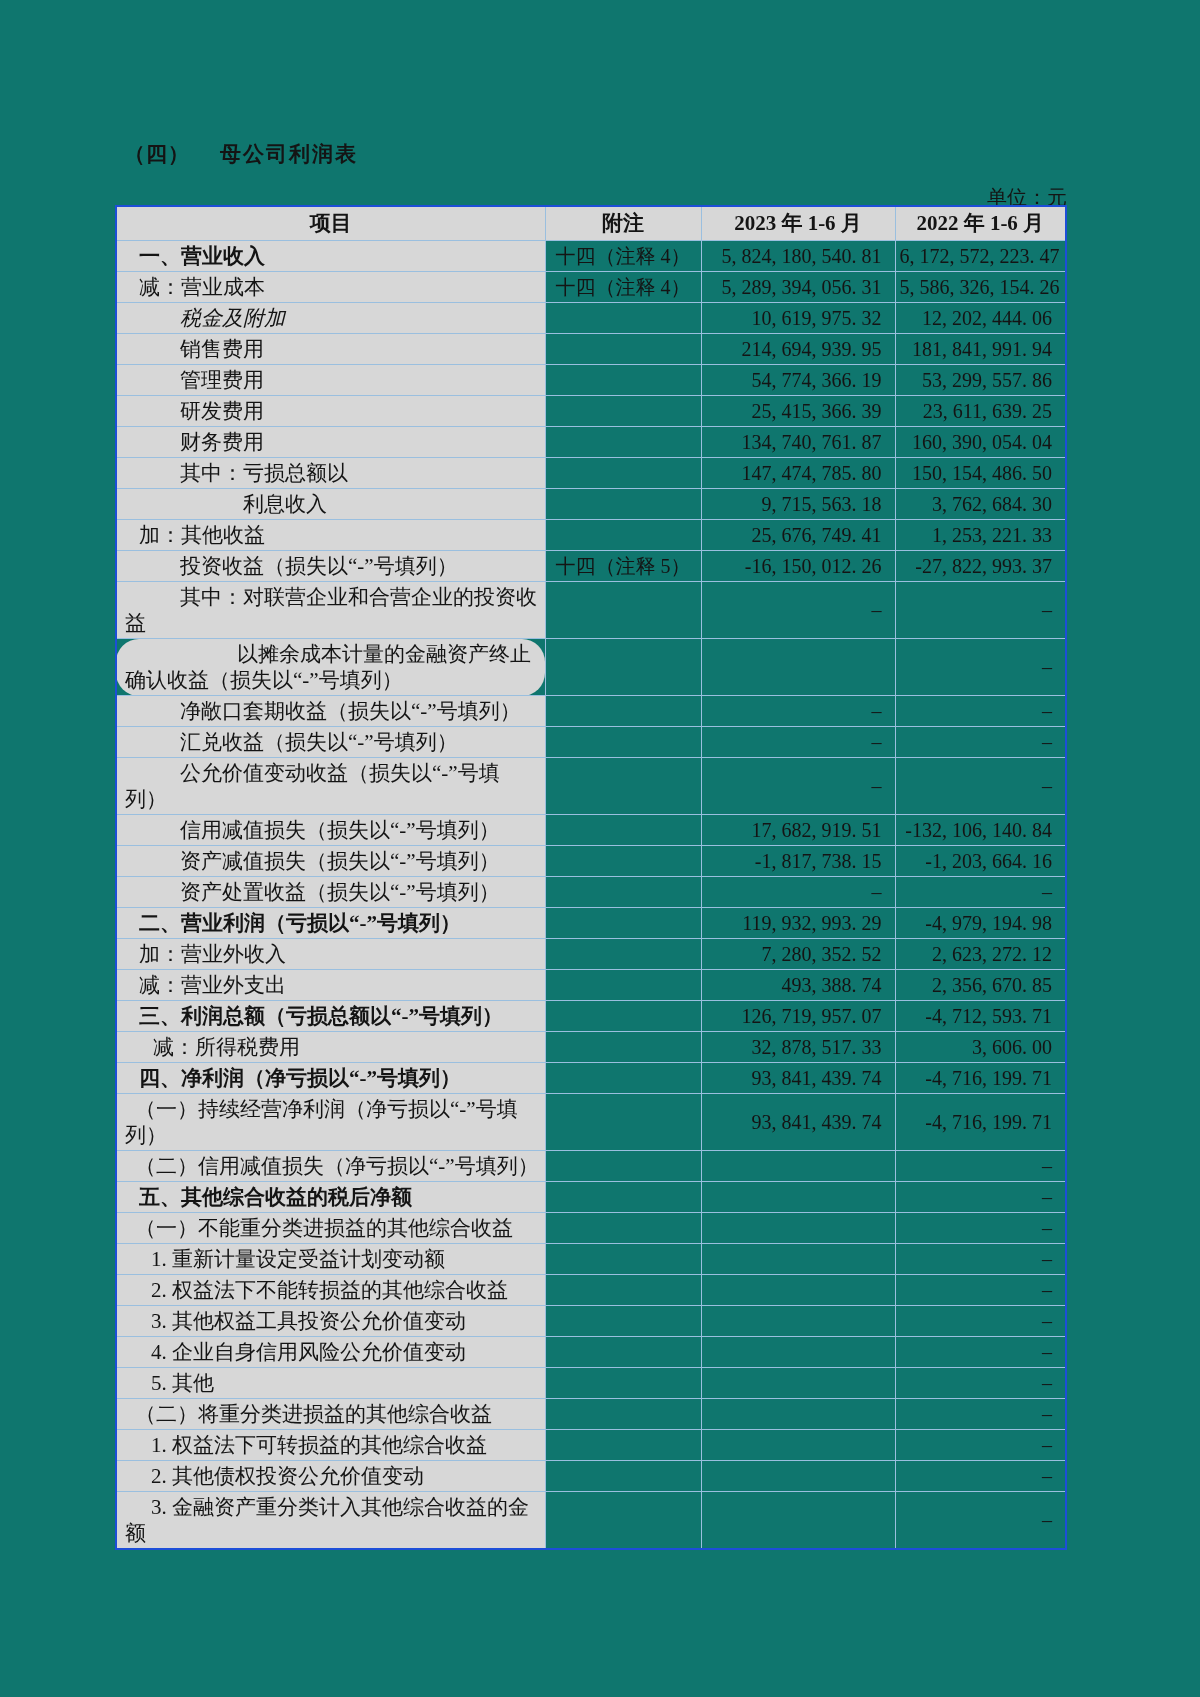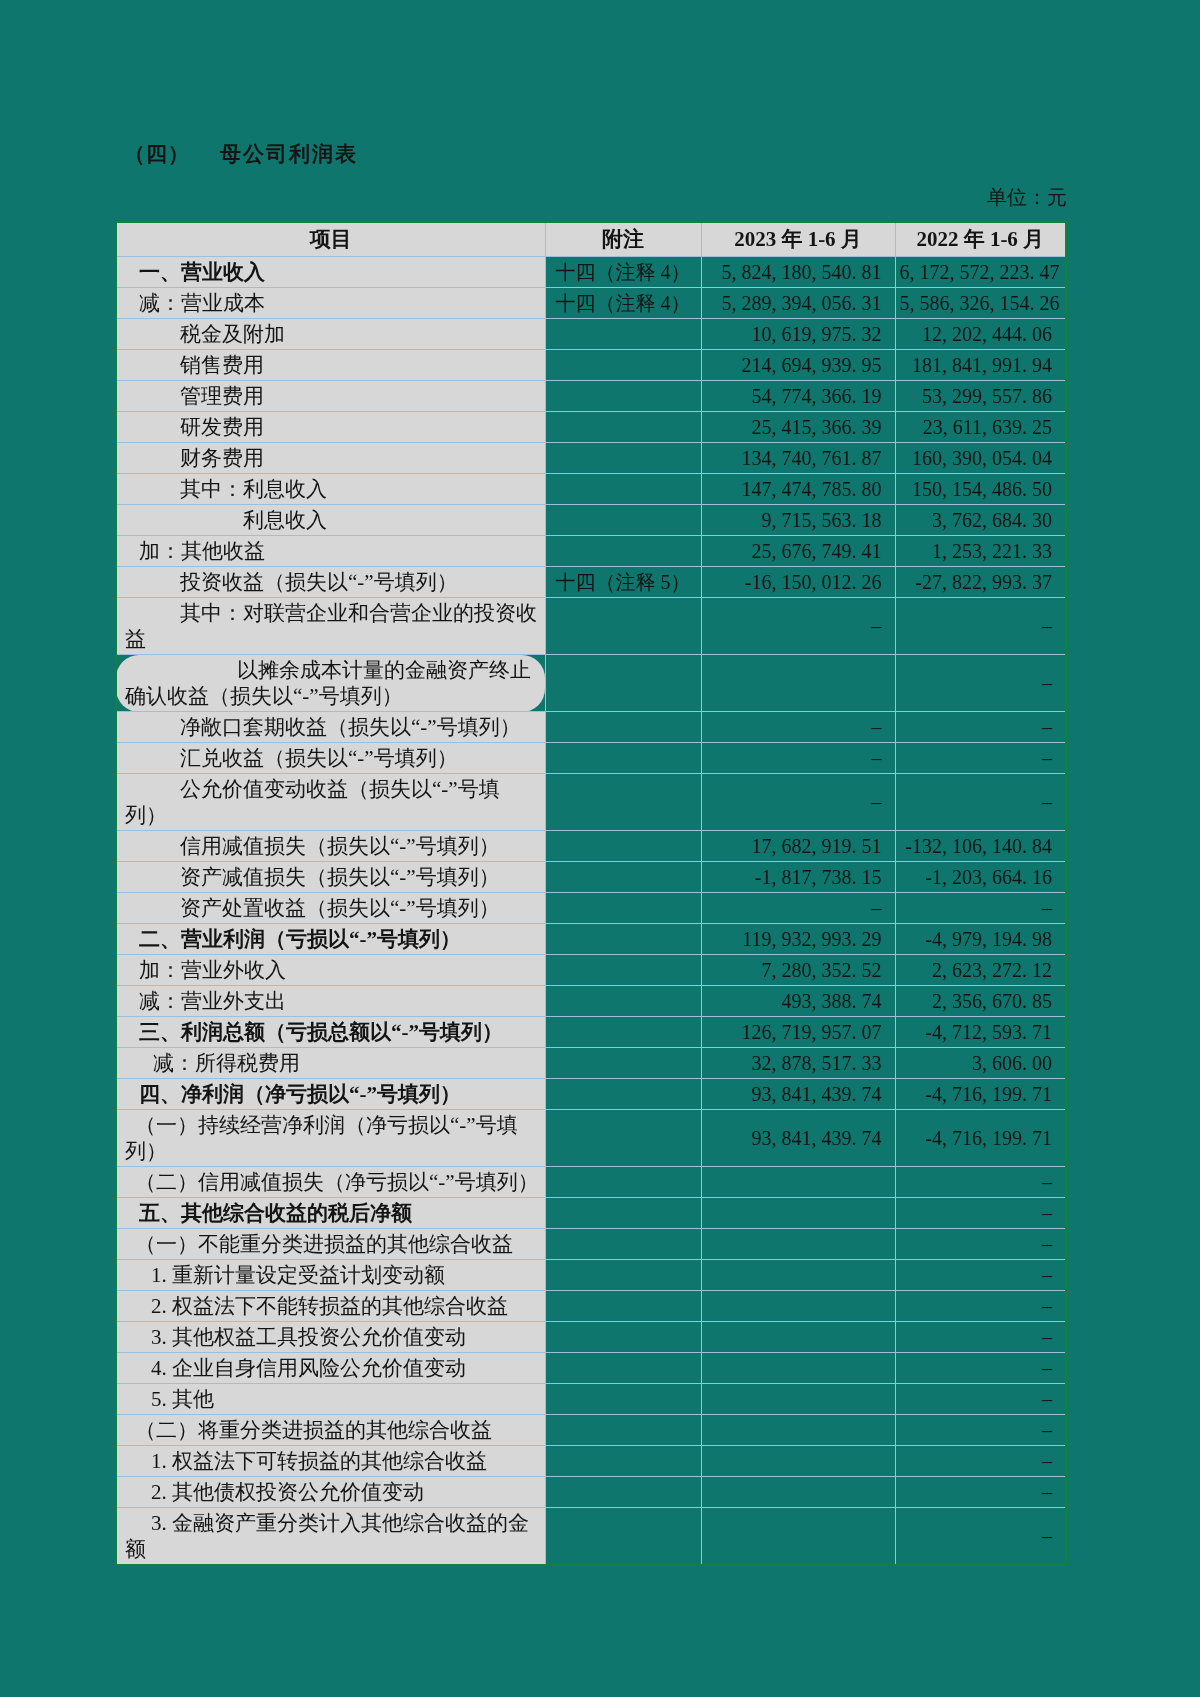--- a/index.html
+++ b/index.html
@@ -5,23 +5,23 @@
   html,body { margin:0; padding:0; background:#ffffff; }
   .page {
     position:relative; width:1200px; height:1697px; background:#0f766e;
     font-family:"Liberation Serif","DejaVu Serif",serif; color:#141414;
     overflow:hidden;
   }
   .title-row { position:absolute; left:124px; top:140px; font-size:21px; font-weight:bold; letter-spacing:1px; }
   .title-main { margin-left:30px; letter-spacing:2px; }
   .unit-line { position:absolute; left:115px; top:184px; width:952px; text-align:right; font-size:20px; }
   table.statement {
-    position:absolute; left:115px; top:221px; width:950px;
+    position:absolute; left:115px; top:205px; width:950px;
     border-collapse:collapse; table-layout:fixed;
-    font-size:21px; border:2px solid #15803d;
+    font-size:21px; border:2px solid #1d4ed8;
   }
   .statement th, .statement td { border:1px solid #9abfdf; overflow:hidden; }
   .statement th {
     background:#d7d7d7; font-weight:bold; text-align:center;
     padding:3px 2px; line-height:27px; font-size:21px;
   }
   .statement td { line-height:26px; padding:1px 4px; vertical-align:middle; }
   td.c-item { background:#d7d7d7; padding:2px 4px 2px 8px; word-break:break-all;margin-top:20px; }
   td.c-item.bold { font-weight:bold; }
   td.c-note { text-align:center; font-size:20px; }
@@ -60,21 +60,21 @@
           <td class="c-num">5, 824, 180, 540. 81</td>
           <td class="c-num">6, 172, 572, 223. 47</td>
         </tr>
         <tr>
           <td class="c-item" style="text-indent: 14px;">减：营业成本</td>
           <td class="c-note">十四（注释 4）</td>
           <td class="c-num">5, 289, 394, 056. 31</td>
           <td class="c-num">5, 586, 326, 154. 26</td>
         </tr>
         <tr>
-          <td class="c-item" style="text-indent: 55px;">税金及附加</td>
+          <td class="c-item" style="text-indent: 55px; font-style: italic;">税金及附加</td>
           <td class="c-note"></td>
           <td class="c-num">10, 619, 975. 32</td>
           <td class="c-num">12, 202, 444. 06</td>
         </tr>
         <tr>
           <td class="c-item" style="text-indent: 55px;">销售费用</td>
           <td class="c-note"></td>
           <td class="c-num">214, 694, 939. 95</td>
           <td class="c-num">181, 841, 991. 94</td>
         </tr>
@@ -90,21 +90,21 @@
           <td class="c-num">25, 415, 366. 39</td>
           <td class="c-num">23, 611, 639. 25</td>
         </tr>
         <tr>
           <td class="c-item" style="text-indent: 55px;">财务费用</td>
           <td class="c-note"></td>
           <td class="c-num">134, 740, 761. 87</td>
           <td class="c-num">160, 390, 054. 04</td>
         </tr>
         <tr>
-          <td class="c-item" style="text-indent: 55px;">其中：利息收入</td>
+          <td class="c-item" style="text-indent: 55px;">其中：亏损总额以</td>
           <td class="c-note"></td>
           <td class="c-num">147, 474, 785. 80</td>
           <td class="c-num">150, 154, 486. 50</td>
         </tr>
         <tr>
           <td class="c-item" style="text-indent: 118px;">利息收入</td>
           <td class="c-note"></td>
           <td class="c-num">9, 715, 563. 18</td>
           <td class="c-num">3, 762, 684. 30</td>
         </tr>

